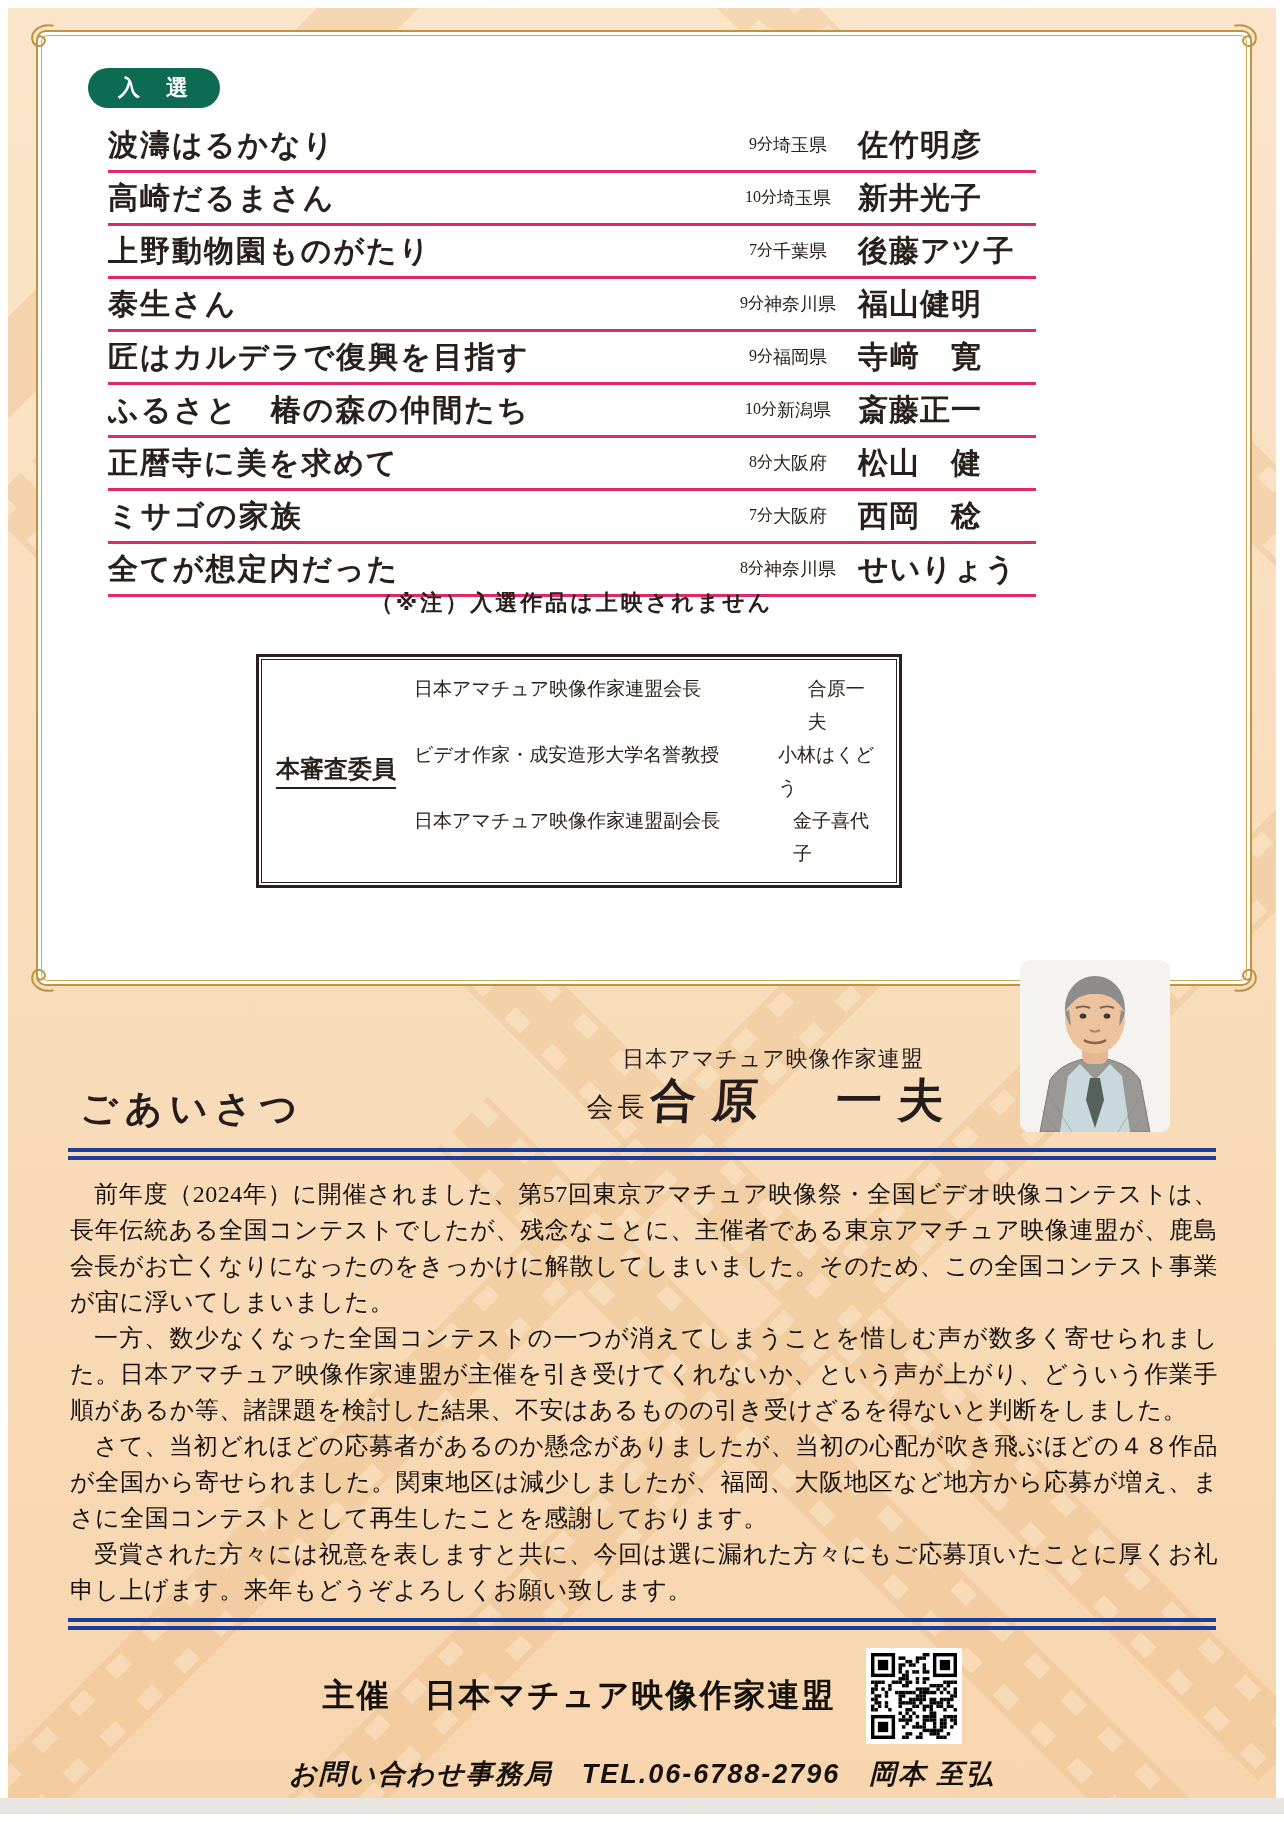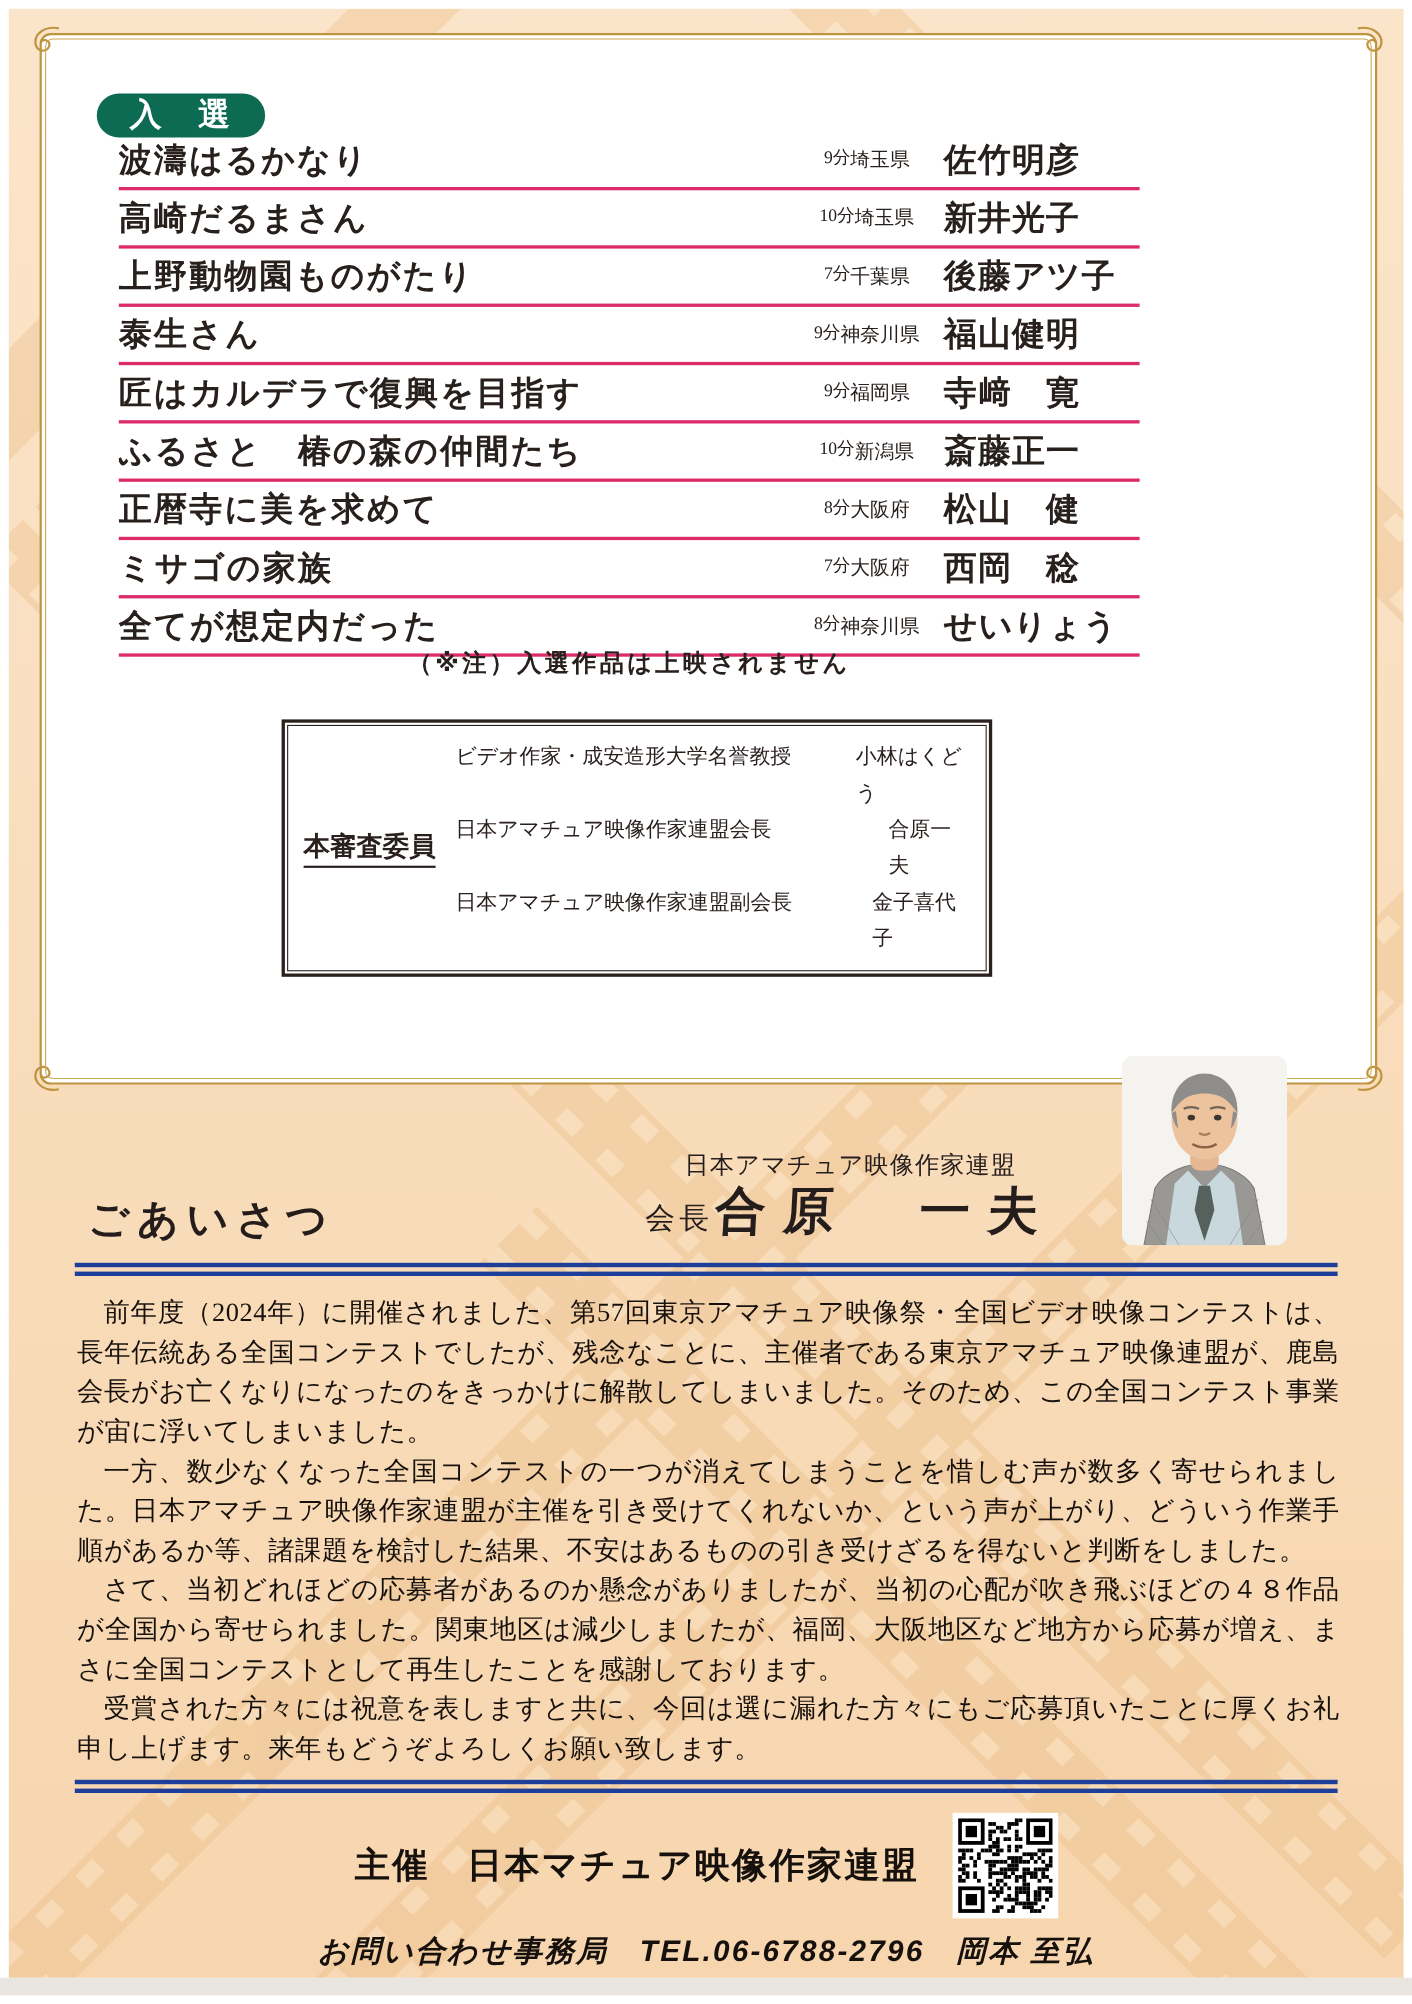--- a/index.html
+++ b/index.html
@@ -28,22 +28,22 @@
   .curl svg{width:100%;height:100%;}
   .curl.tl{left:-12px;top:-10px;}
   .curl.tr{right:-12px;top:-10px;transform:scaleX(-1);}
   .curl.bl{left:-12px;bottom:-10px;transform:scaleY(-1);}
   .curl.br{right:-12px;bottom:-10px;transform:scale(-1,-1);}
 
   .badge{
     position:absolute;left:50px;top:36px;
     background:#0d6b53;color:#ffffff;border-radius:22px;
     font-family:"Liberation Sans","DejaVu Sans",sans-serif;
-    font-weight:bold;font-size:29px;line-height:40px;height:40px;
-    padding:0 30px;letter-spacing:2px;margin-top:17px;
+    font-weight:bold;font-size:22px;line-height:40px;height:40px;
+    padding:0 30px;letter-spacing:2px;
   }
 
   .rows{position:absolute;left:70px;top:88px;width:928px;}
   .row{
     height:50px;border-bottom:3px solid #dd2a6a;
     display:flex;align-items:center;
   }
   .row .title{flex:1;font-size:30px;font-weight:600;color:#27201d;letter-spacing:2px;white-space:nowrap;overflow:hidden;}
   .row .meta{width:140px;display:flex;flex-direction:row;justify-content:center;color:#27201d;}
   .row .meta .dur{font-size:16px;line-height:19px;}
@@ -271,27 +271,27 @@
       </div>
 
     <div class="note">（※注）入選作品は上映されません</div>
 
     <div class="jury">
       <div class="jury-inner">
         <span class="jury-label">本審査委員</span>
         <div class="jury-members">
 
             <div class="jury-row">
+              <span class="pos">日本アマチュア映像作家連盟会長</span>
+              <span class="nm">合原一夫</span>
+            </div>
+
+            <div class="jury-row">
               <span class="pos">ビデオ作家・成安造形大学名誉教授</span>
               <span class="nm">小林はくどう</span>
-            </div>
-
-            <div class="jury-row">
-              <span class="pos">日本アマチュア映像作家連盟会長</span>
-              <span class="nm">合原一夫</span>
             </div>
 
             <div class="jury-row">
               <span class="pos">日本アマチュア映像作家連盟副会長</span>
               <span class="nm">金子喜代子</span>
             </div>
           </div>
       </div>
     </div>
   </div>

